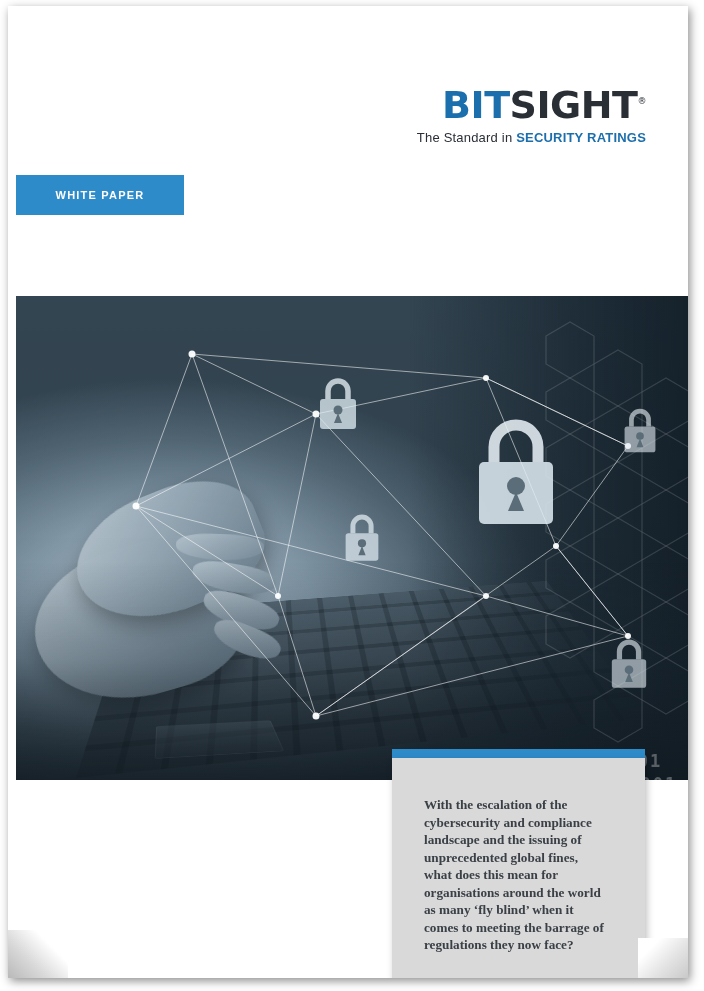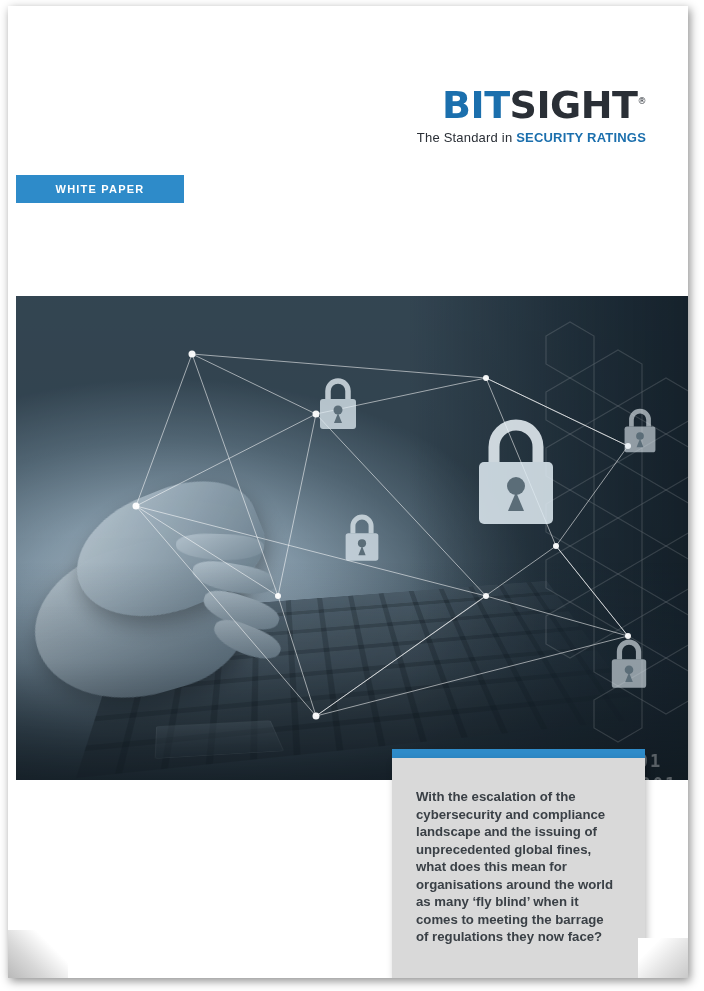--- a/index.html
+++ b/index.html
@@ -87,21 +87,21 @@
     font-weight: bold;
     color: #1b6fad;
   }
 
   
   .badge {
     position: absolute;
     left: 8px;
     top: 169px;
     width: 168px;
-    height: 28px;
+    height: 40px;
     background: #2e8bc9;
     color: #ffffff;
     font-size: 11px;
     font-weight: bold;
     letter-spacing: 1.2px;
     display: flex;
     align-items: center;
     justify-content: center;
   }
 
@@ -246,22 +246,22 @@
   }
   .callout-accent {
     position: absolute;
     left: 384px;
     top: 743px;
     width: 253px;
     height: 9px;
     background: #2e8bc9;
   }
   .callout p {
-    margin: 8px;
-    font-family: Liberation Sans, sans-serif;
+    margin: 16px;
+    font-family: Liberation Serif, serif;
     font-size: 13.2px;
     line-height: 17.5px;
     font-weight: bold;
     color: #3a4046;
   }
 </style>
 </head>
 <body>
 
 <div id="page">

